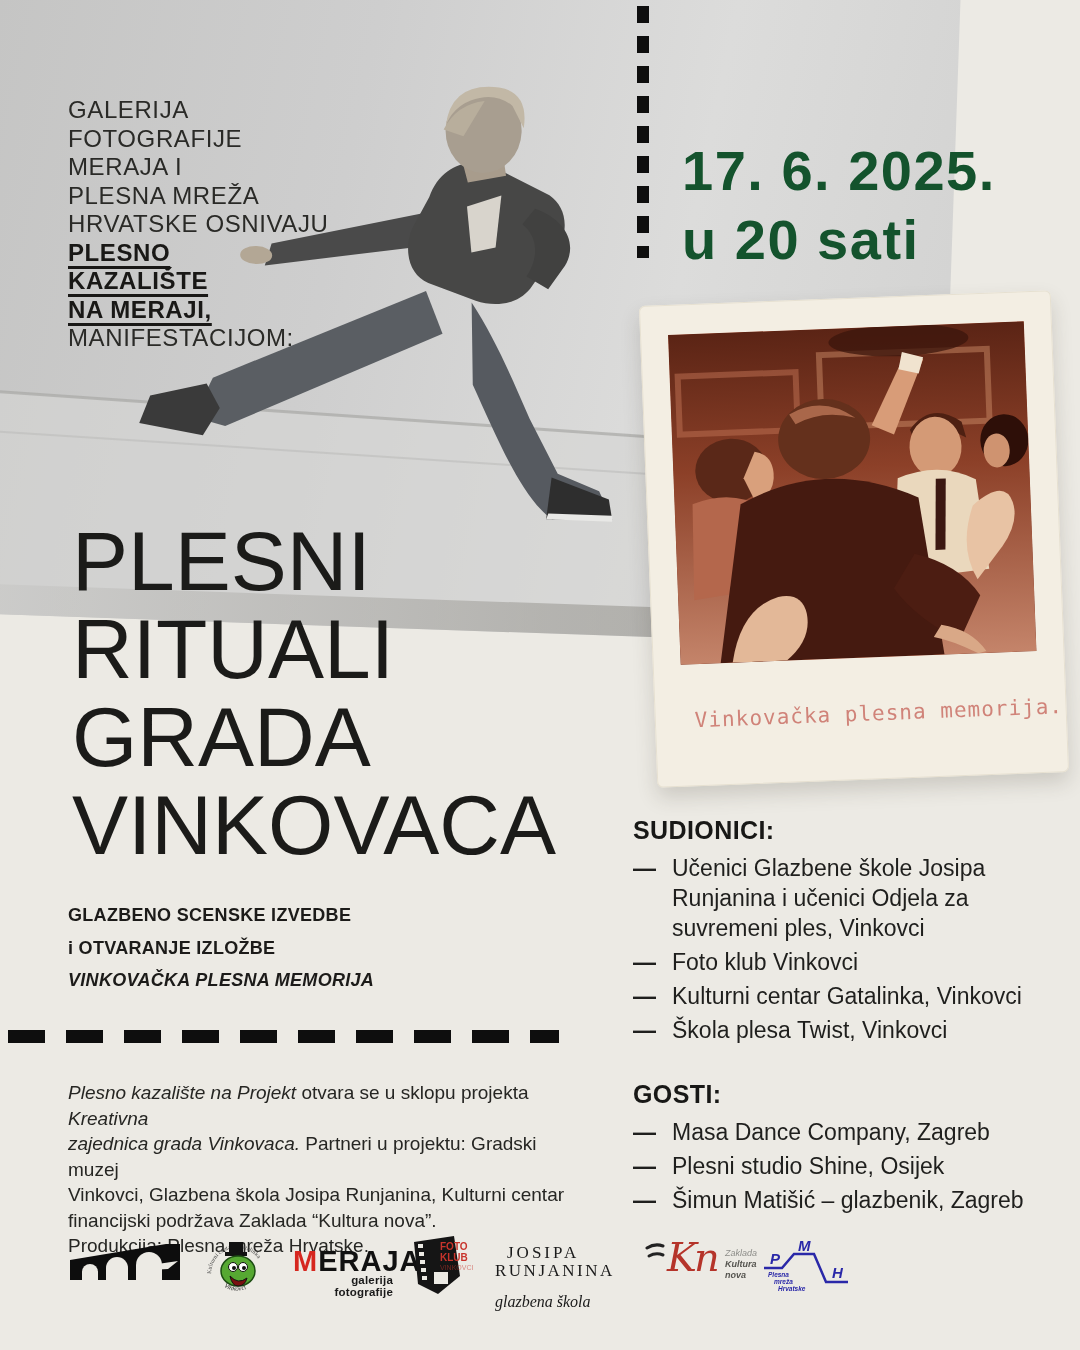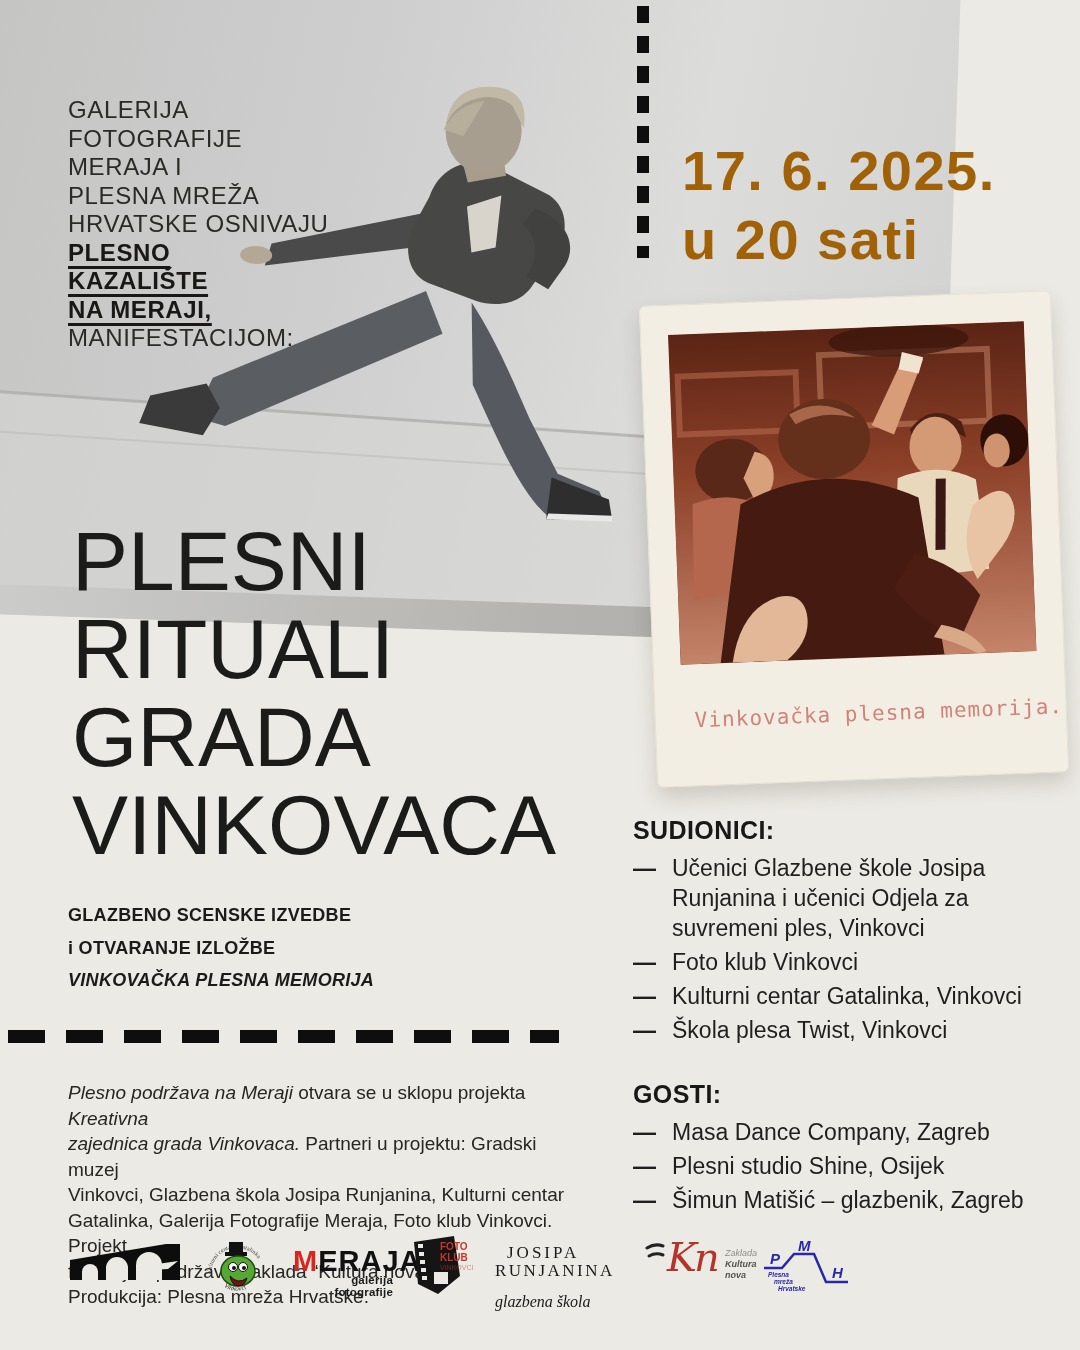--- a/index.html
+++ b/index.html
@@ -22,21 +22,21 @@
   .photo-dancer svg{position:absolute;left:0;top:0;}
   
   .intro{position:absolute;left:68px;top:96px;font-size:24px;line-height:28.5px;letter-spacing:.6px;color:#2a2a27;}
   .intro .b{font-weight:700;color:#191816;}
   .intro .b span{text-decoration:underline;text-decoration-thickness:3px;text-underline-offset:5px;}
   
   .vdash{
     position:absolute;left:637px;top:6px;width:12px;height:252px;
     background:repeating-linear-gradient(180deg,#0e0e0e 0 17px,transparent 17px 30px);
   }
-  .date-block{position:absolute;left:682px;top:136px;font-weight:700;color:#a16207;
+  .date-block{position:absolute;left:682px;top:136px;font-weight:700;color:#14532d;
     font-size:56px;line-height:69px;letter-spacing:1.5px;}
   
   .polaroid{
     position:absolute;left:648px;top:298px;width:412px;height:482px;
     transform:rotate(-2.2deg);transform-origin:center;
     background:#f3eee3;border-radius:6px;
     box-shadow:0 10px 20px rgba(60,55,45,.18), inset 0 0 0 1px #e6e0d1;
   }
   .polaroid .inner{position:absolute;left:28px;top:30px;width:356px;height:330px;overflow:hidden;background:#8c3e28;}
   .polaroid .caption{
@@ -193,24 +193,23 @@
 
   <div class="subtitle">
     <div>GLAZBENO SCENSKE IZVEDBE</div>
     <div>i OTVARANJE IZLOŽBE</div>
     <div style="font-style:italic;">VINKOVAČKA PLESNA MEMORIJA</div>
   </div>
 
   <div class="hdash"></div>
 
   <div class="fineprint">
-    <div><i>Plesno podržava na Meraji</i><span> otvara se u sklopu projekta </span><i>Kreativna</i></div>
+    <div><i>Plesno kazalište na Projekt</i><span> otvara se u sklopu projekta </span><i>Kreativna</i></div>
     <div><i>zajednica grada Vinkovaca.</i><span> Partneri u projektu: Gradski muzej</span></div>
     <div><span>Vinkovci, Glazbena škola Josipa Runjanina, Kulturni centar</span></div>
-    <div><span>Gatalinka, Galerija Fotografije Meraja, Foto klub Vinkovci. Projekt</span></div>
     <div><span>financijski podržava  Zaklada “Kultura nova”.</span></div>
     <div><span>Produkcija: Plesna mreža Hrvatske.</span></div>
   </div>
 
   <div class="col-right" style="top:816px;">
     <p class="list-heading">SUDIONICI:</p>
     <ul class="dashlist">
       <li>
           <span class="dash">—</span>
           <span>Učenici Glazbene škole Josipa Runjanina i učenici Odjela za suvremeni ples, Vinkovci</span>

